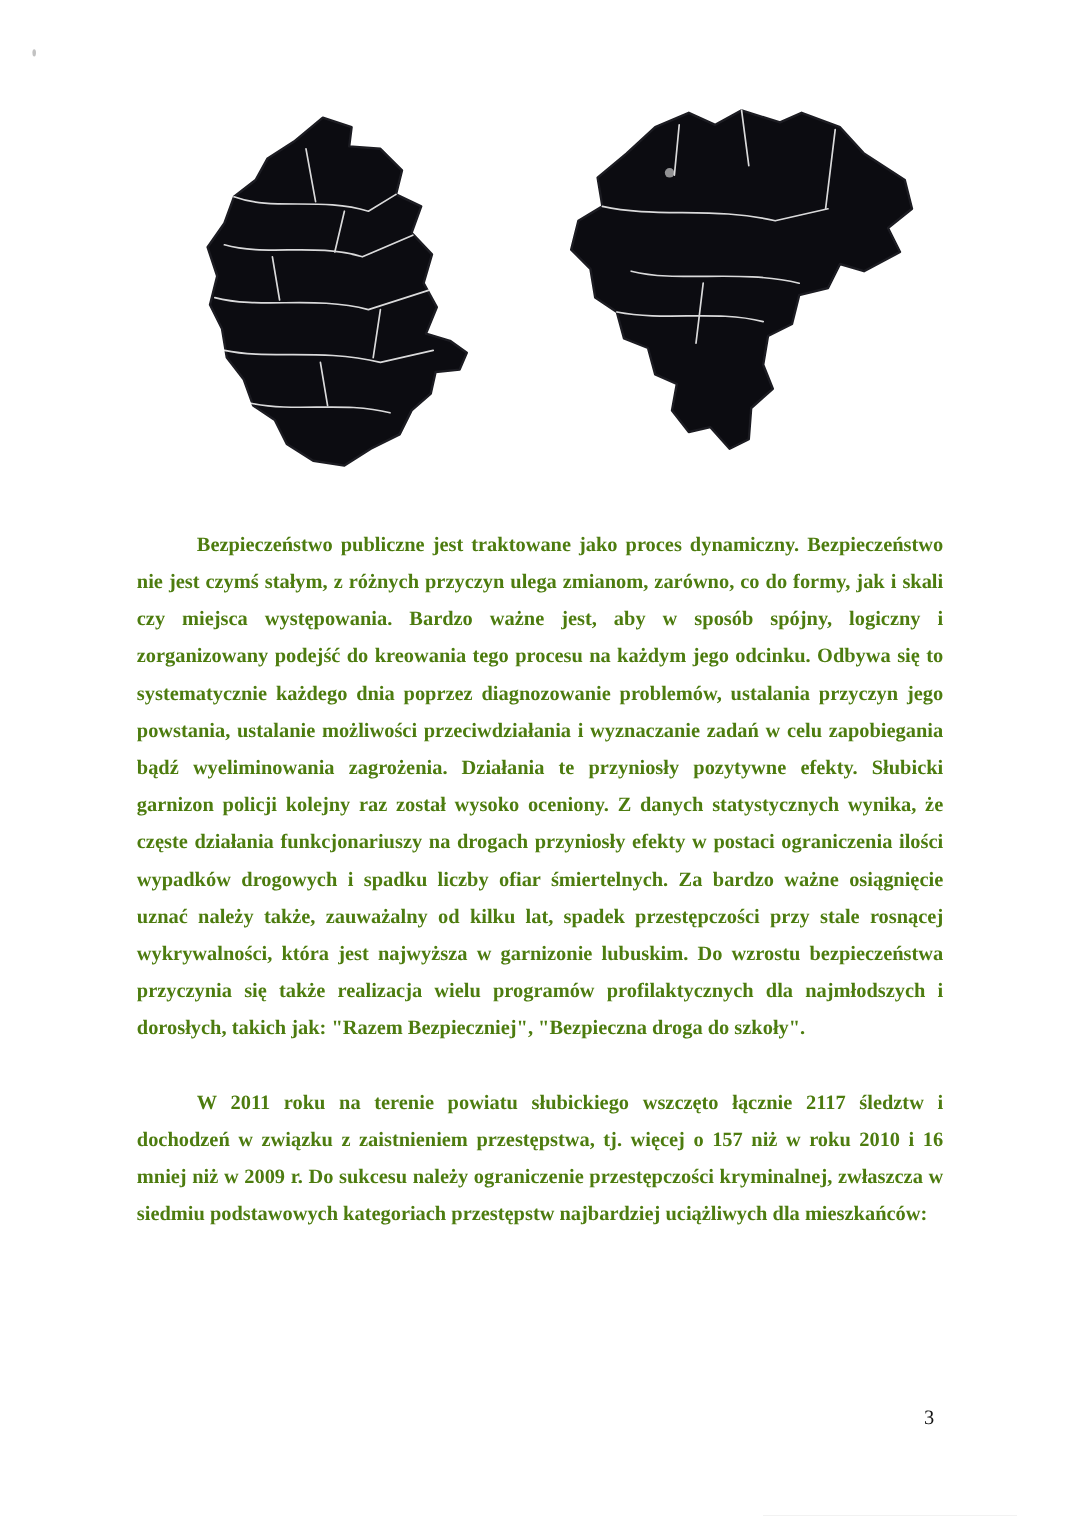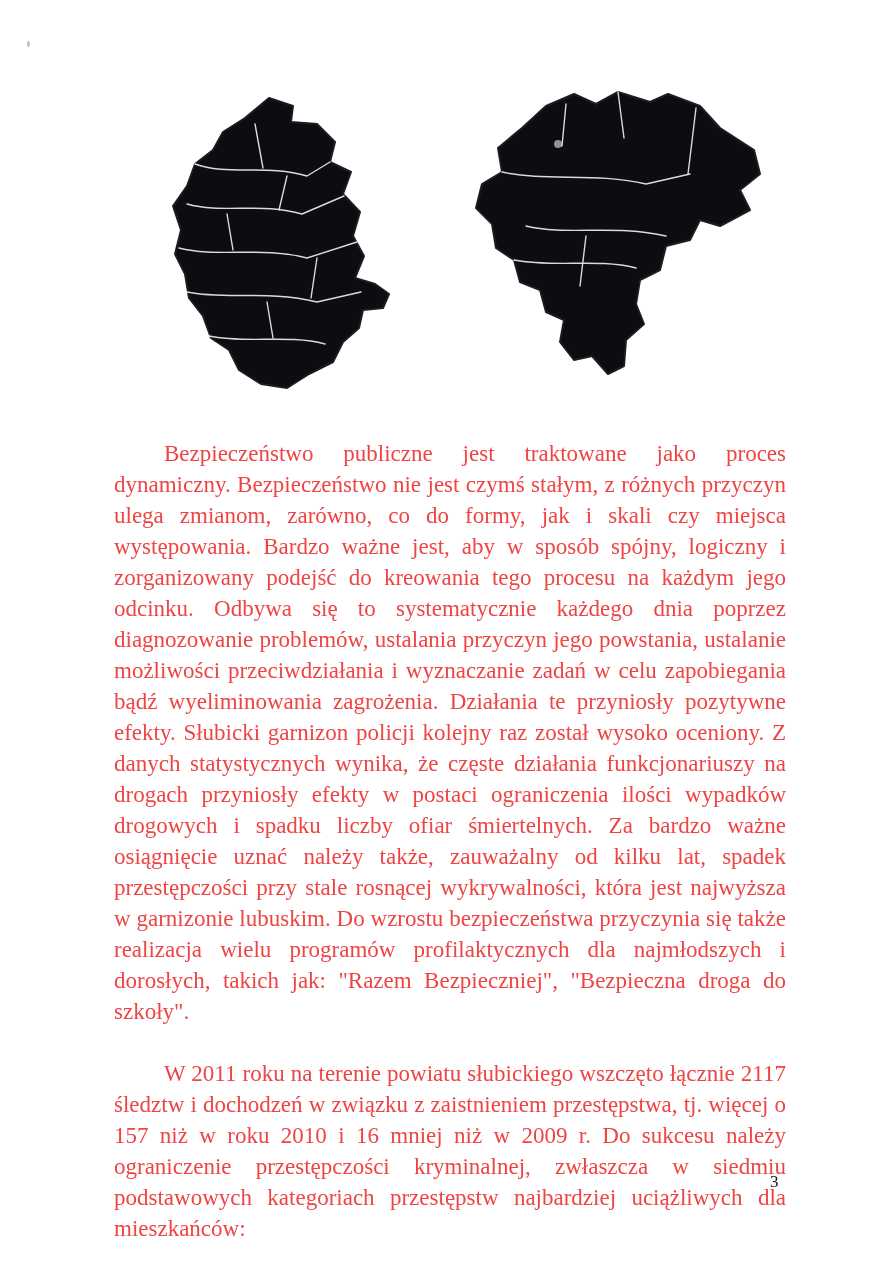--- a/index.html
+++ b/index.html
@@ -45,24 +45,25 @@
     stroke-width: 1.4;
     stroke-linejoin: round;
     stroke-linecap: round;
     opacity: .85;
   }
   .body-text {
     position: absolute;
     left: 114px;
     top: 438px;
     width: 672px;
-    font-size: 23px;
+    font-size: 17px;
     line-height: 31px;
     text-align: justify;
-    color: #ef4444;
+    color: #4d7c0f;
+    font-weight: bold;
   }
   .body-text p { text-indent: 50px; }
   .body-text p + p { margin-top: 31px; }
   .page-number {
     position: absolute;
     left: 770px;
     top: 1172px;
     font-size: 17px;
     color: #141414;
   }

